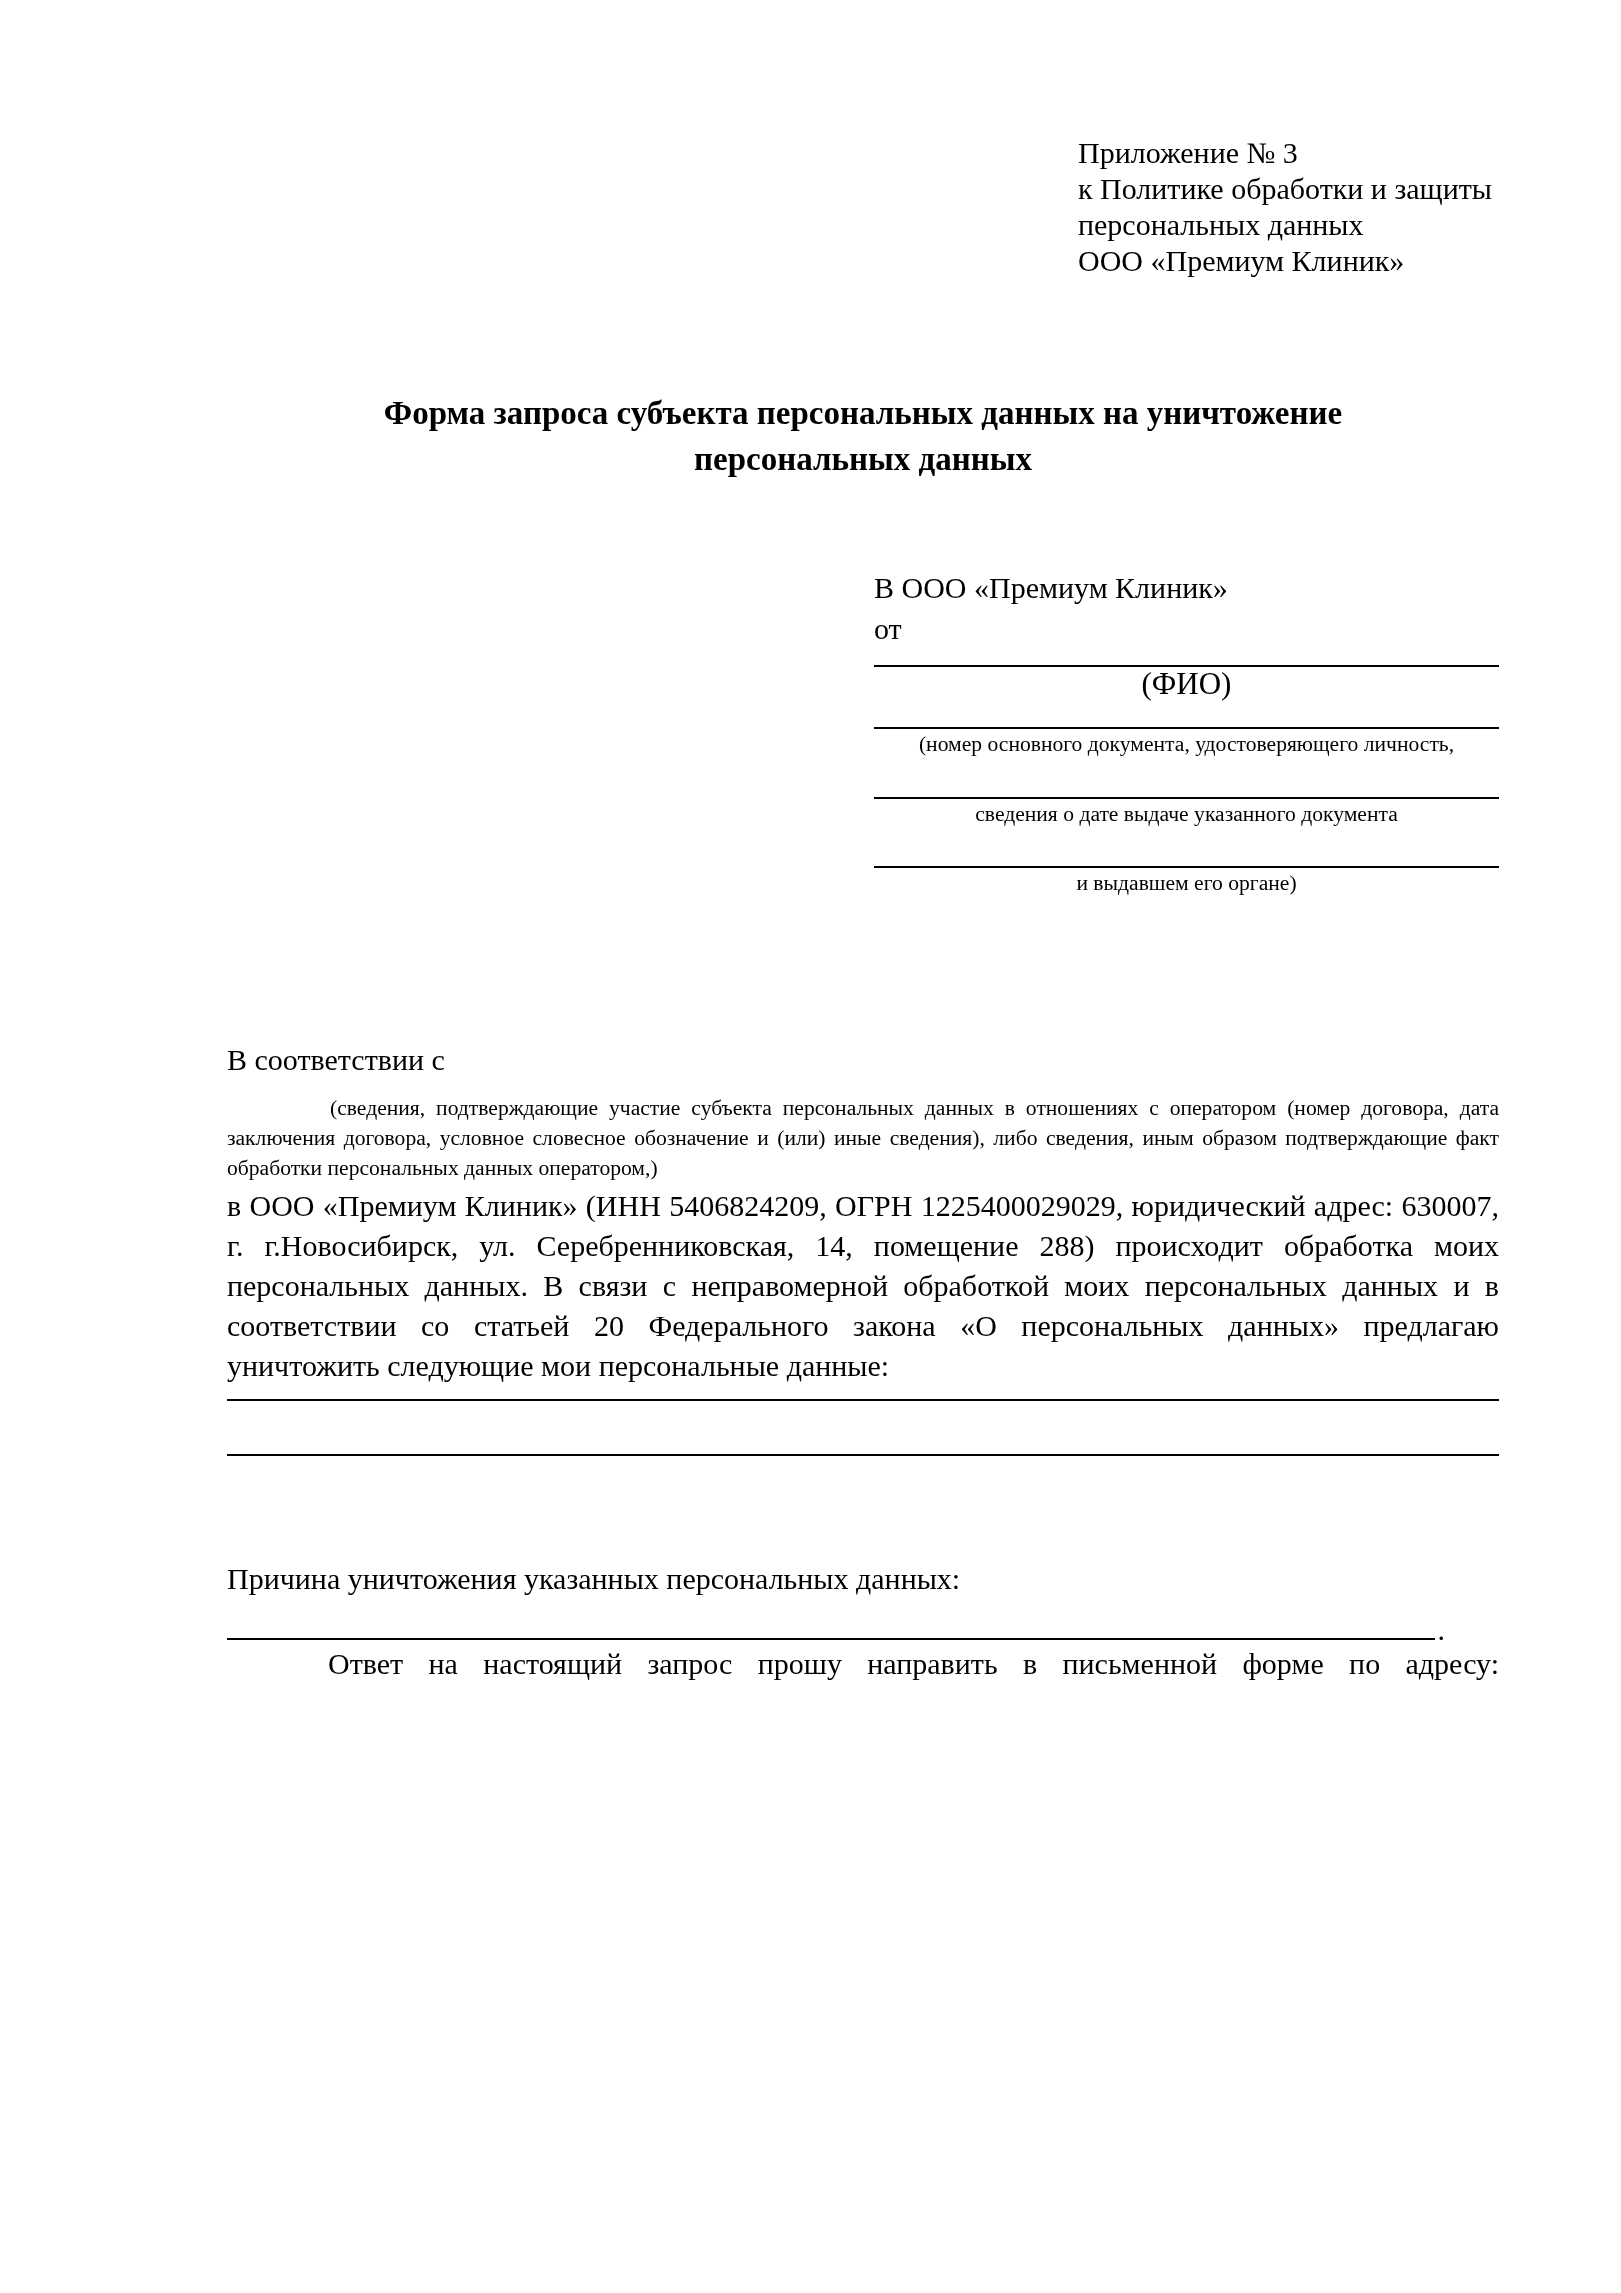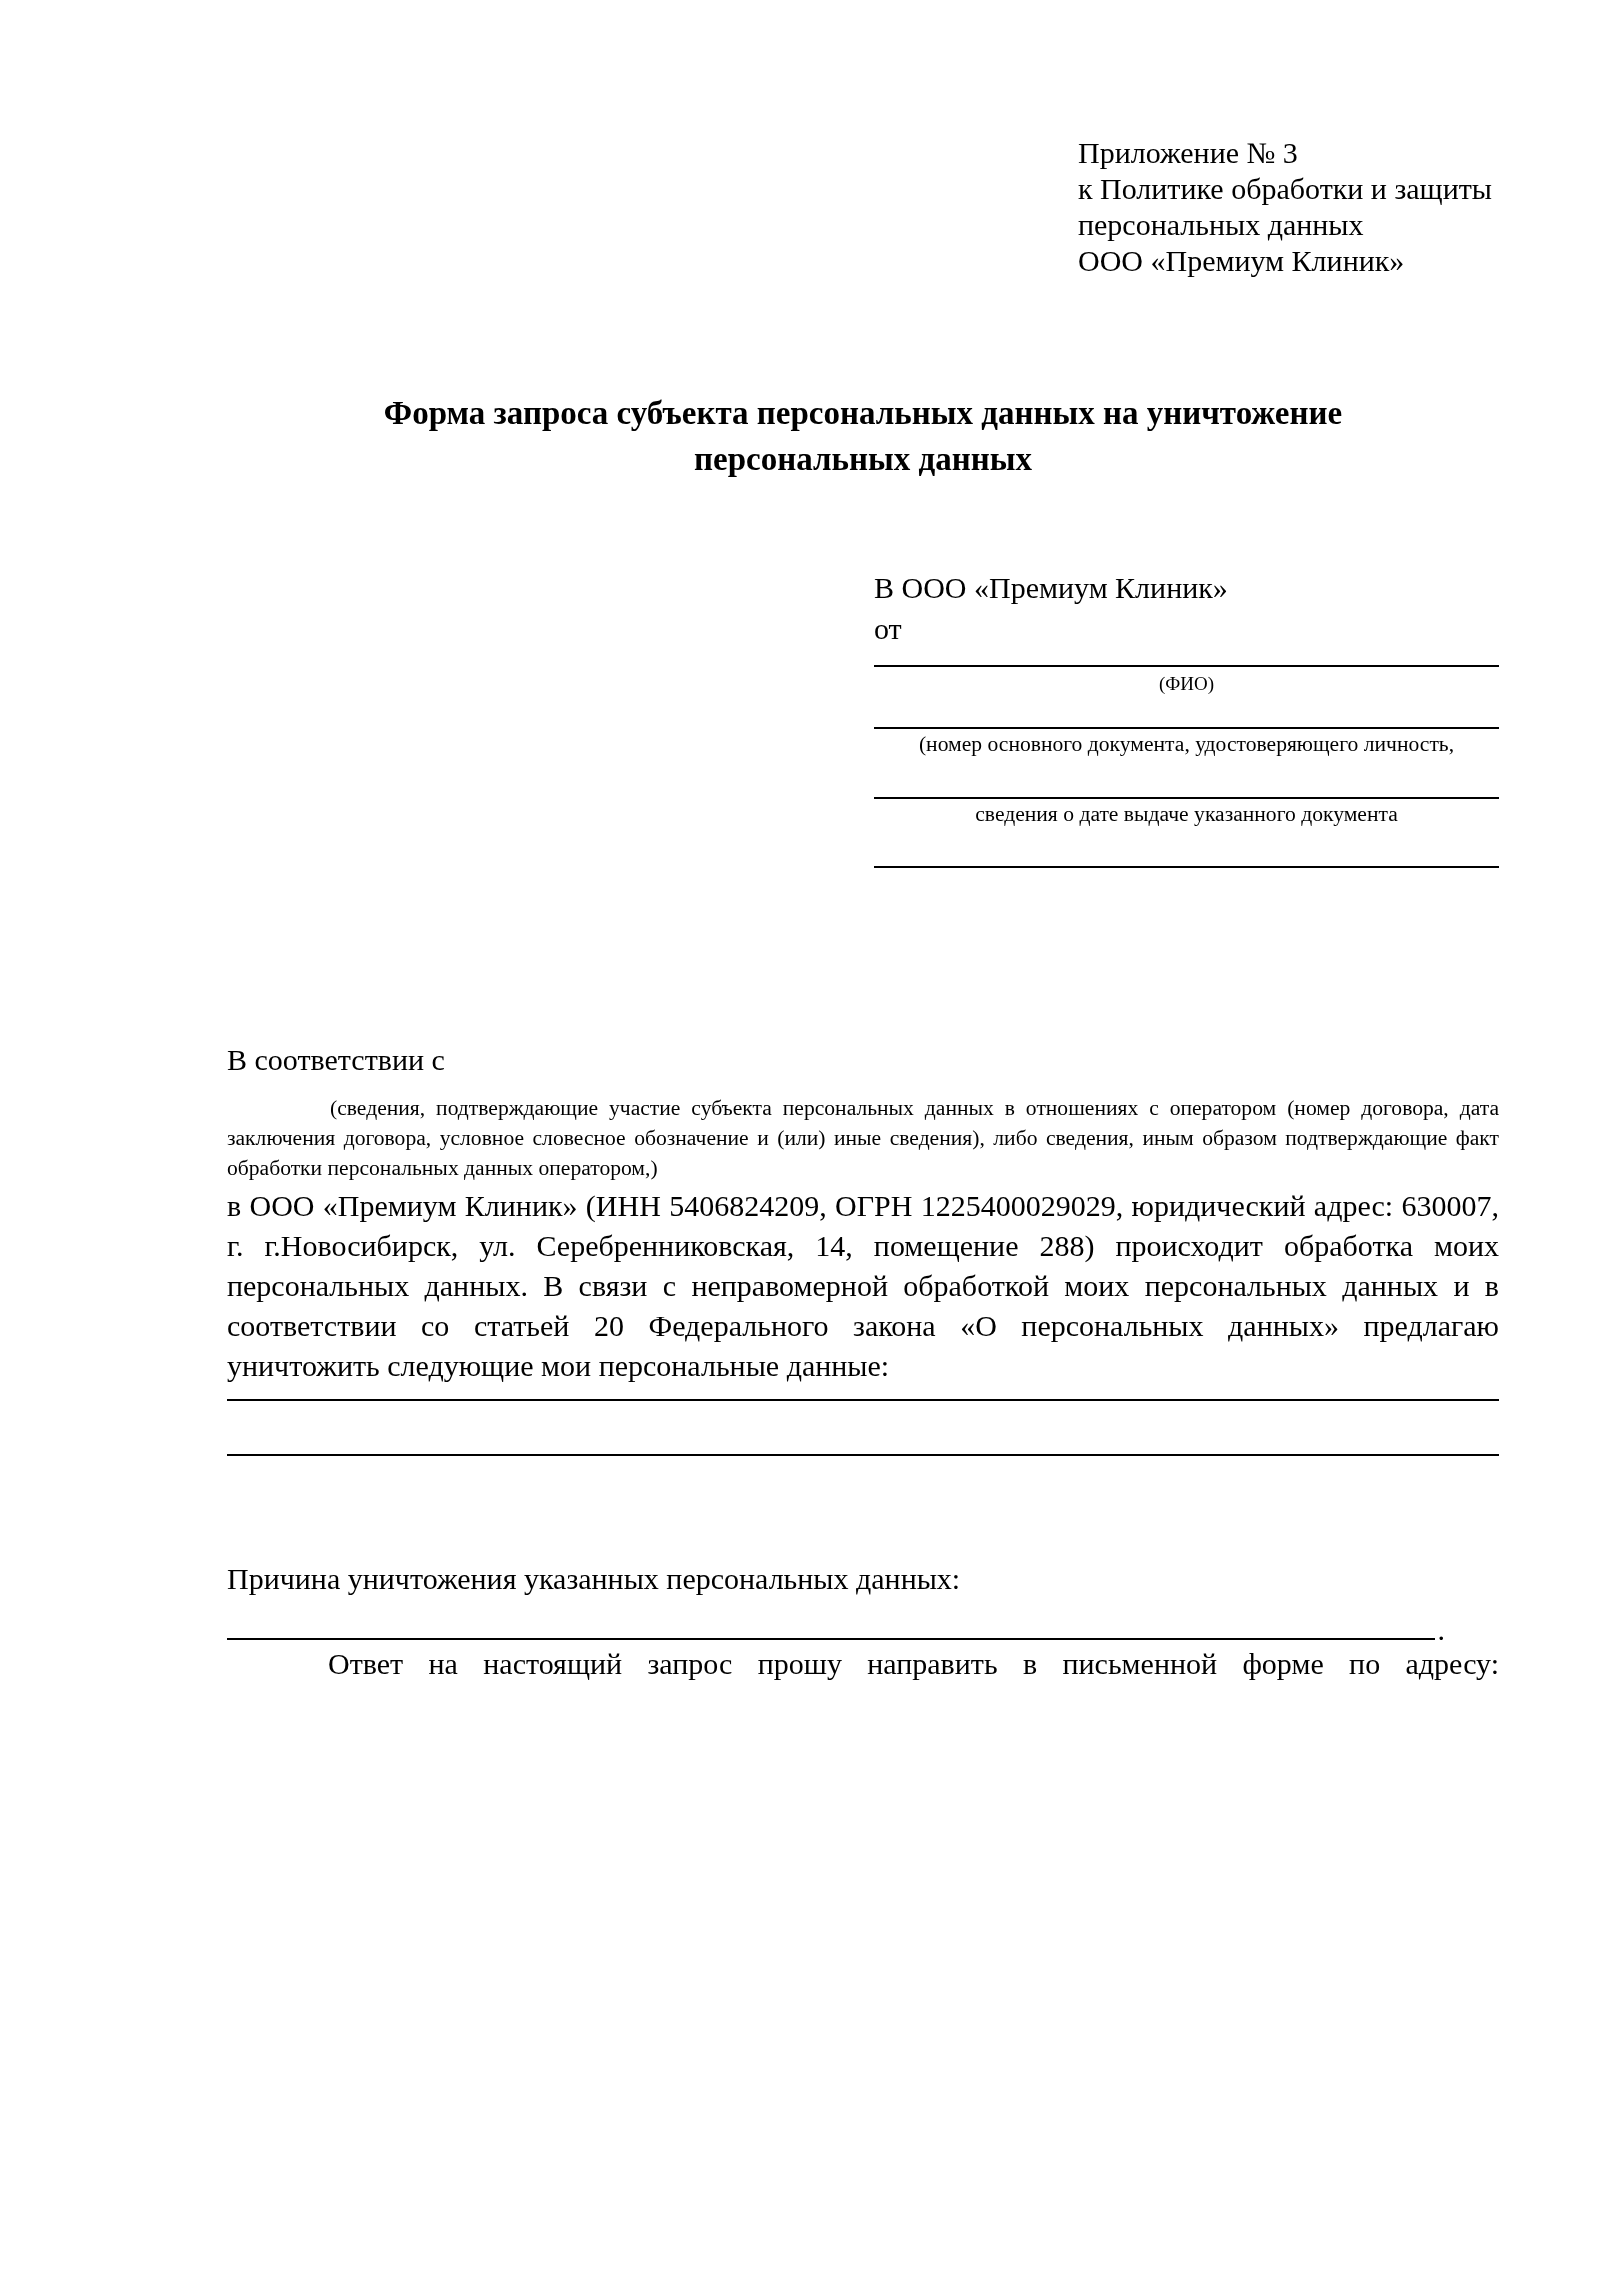--- a/index.html
+++ b/index.html
@@ -30,21 +30,21 @@
     font-size: 30px;
   }
   .addr-to { line-height: 41px; }
   .addr-from { line-height: 41px; }
   .blank { border-bottom: 2.9px solid #000; }
   .f1 { height: 15.7px; }
   .f2 { height: 29px; }
   .f3 { height: 39px; }
   .f4 { height: 37px; }
   .caption { text-align: center; font-size: 21.6px; line-height: 27.4px; padding-top: 2px; }
-  .caption-fio { font-size: 19px; line-height: 29px; }
+  .caption-fio { font-size: 31px; line-height: 29px; }
 
   
   .lower {
     position: absolute; left: 227px; top: 937px; width: 1272px;
     font-size: 30px;
   }
   .row { display: flex; flex-direction: column; }
   .indent { width: 101px; flex: 0 0 101px; }
   .according-row { line-height: 43px; white-space: nowrap; }
   .fill { flex: 1 1 auto; border-bottom: 2.9px solid #000; align-self: flex-end; margin-bottom: 5.9px; margin-left: 5.9px; }
@@ -99,20 +99,21 @@
     <div class="blank f1"></div>
     <div class="caption caption-fio">(ФИО)</div>
 
     <div class="blank f2"></div>
     <div class="caption">(номер основного документа, удостоверяющего личность,</div>
 
     <div class="blank f3"></div>
     <div class="caption">сведения о дате выдаче указанного документа</div>
 
     <div class="blank f4"></div>
+    <div class="caption">и выдавшем его органе)</div>
   </div>
 
   <div class="lower">
 
     <div class="row according-row">
       <span class="indent"></span>
       <span>В соответствии с</span>
       <span class="fill"></span>
     </div>
 

